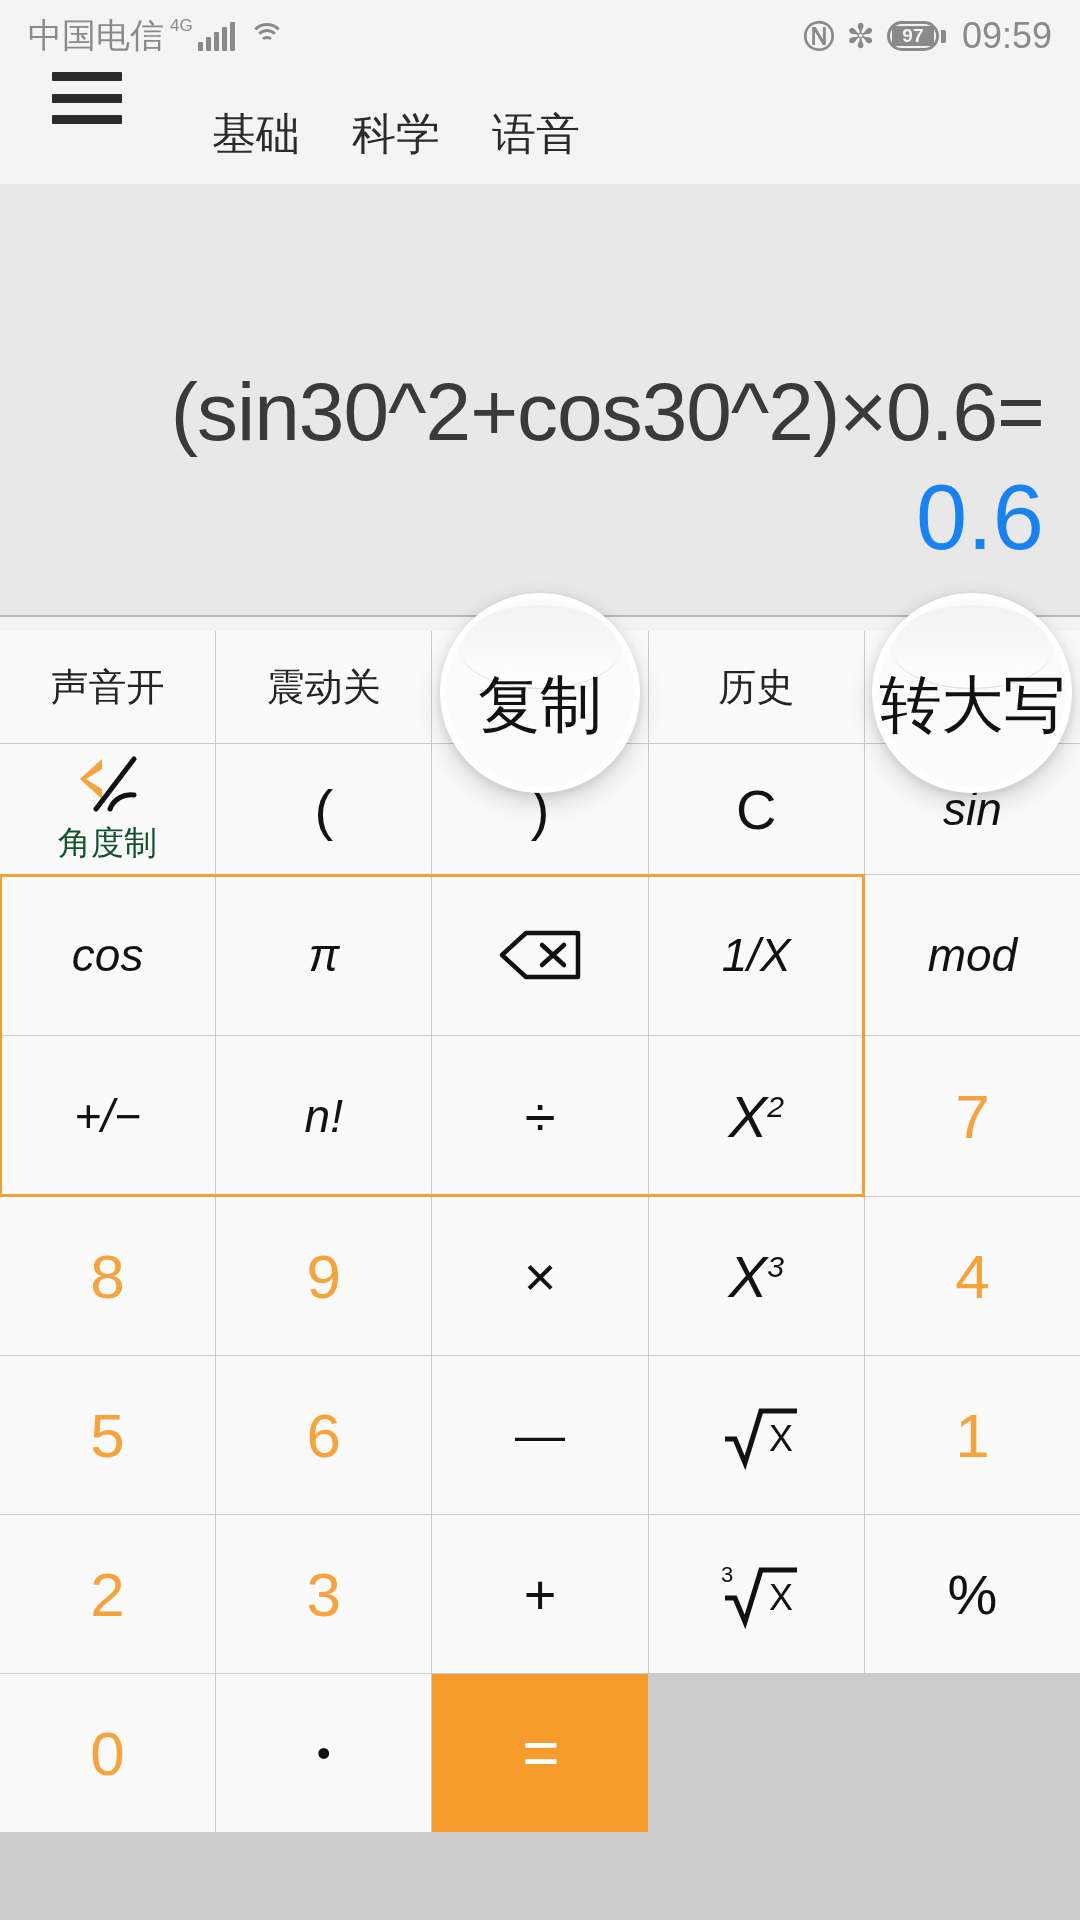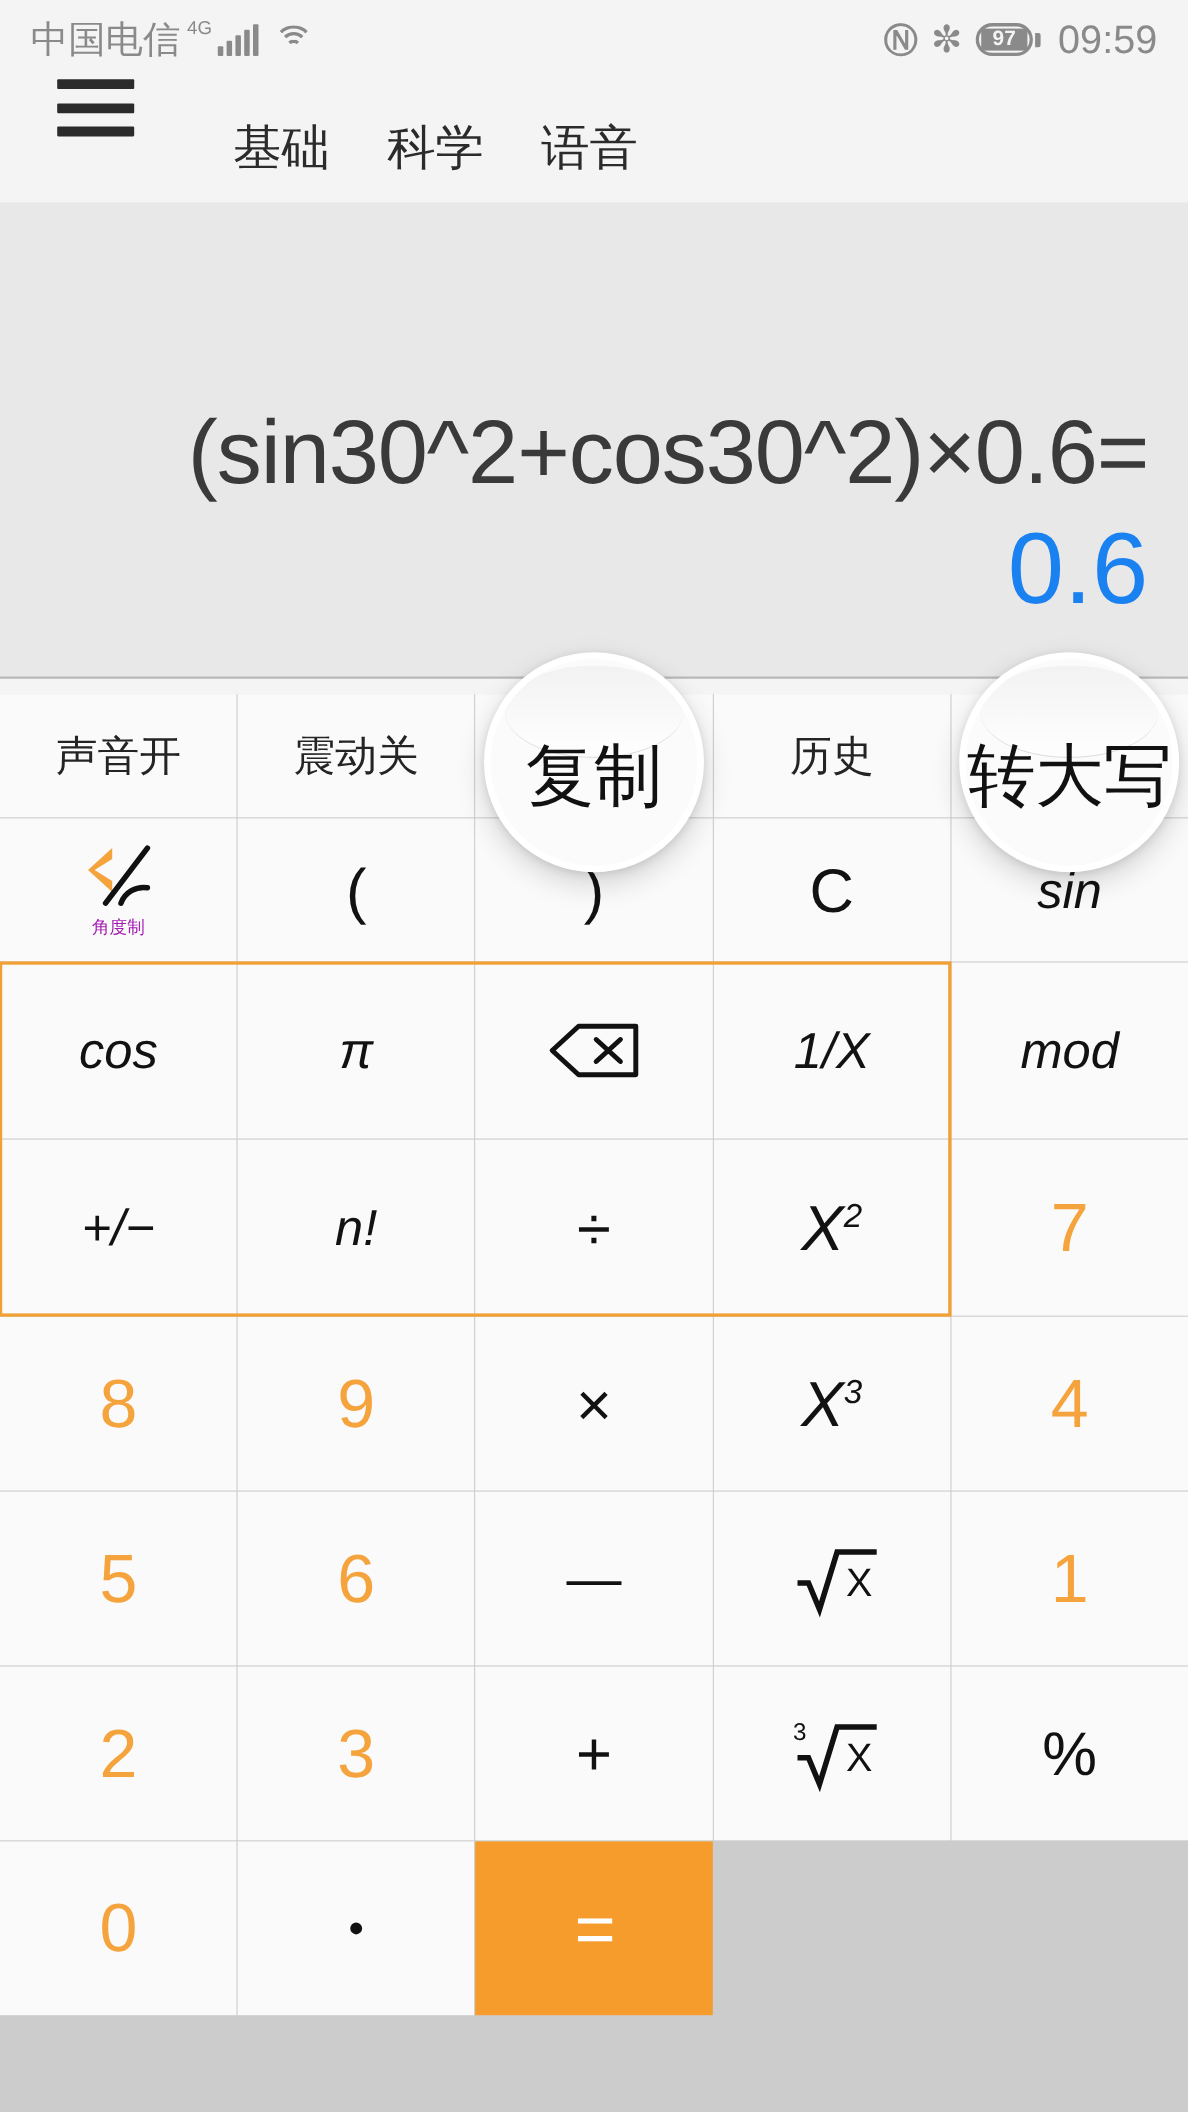--- a/index.html
+++ b/index.html
@@ -107,21 +107,21 @@
   .k-sym{font-size:56px;color:#121212;}
   .k-num{font-size:62px;color:#f5a33c;}
   .k-op{font-size:56px;color:#111;}
   .k-cn{font-size:40px;color:#242424;}
   .key.eq{background:#f59c2d;color:#fff;}
   .key.eq span{font-size:64px;color:#ffffff;}
 
   
   .angle-wrap{display:flex;flex-direction:column;align-items:center;justify-content:center;gap:6px;}
   .angle-icon{width:72px;height:62px;position:relative;}
-  .angle-label{font-size:16px;color:#a21caf;}
+  .angle-label{font-size:33px;color:#14532d;}
 
   sup{font-size:0.52em;vertical-align:super;}
 
   
   .selbox{
     position:absolute;
     border:3px solid #f0a035;
     pointer-events:none;
     box-sizing:border-box;
     z-index:5;

